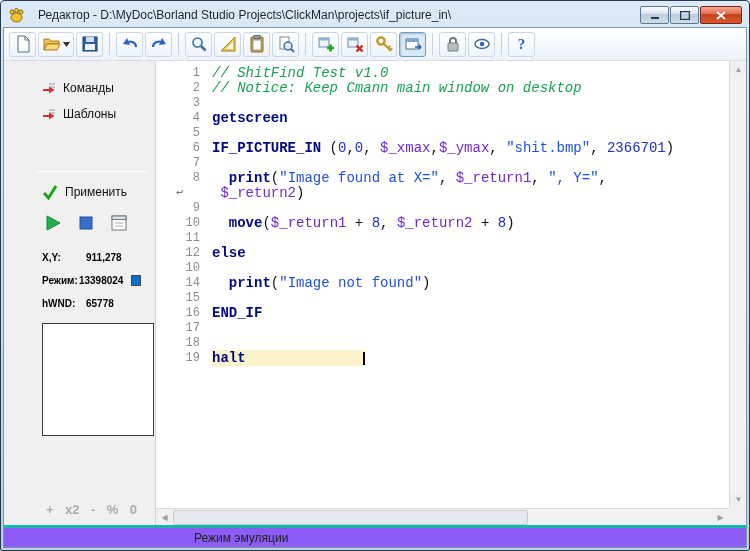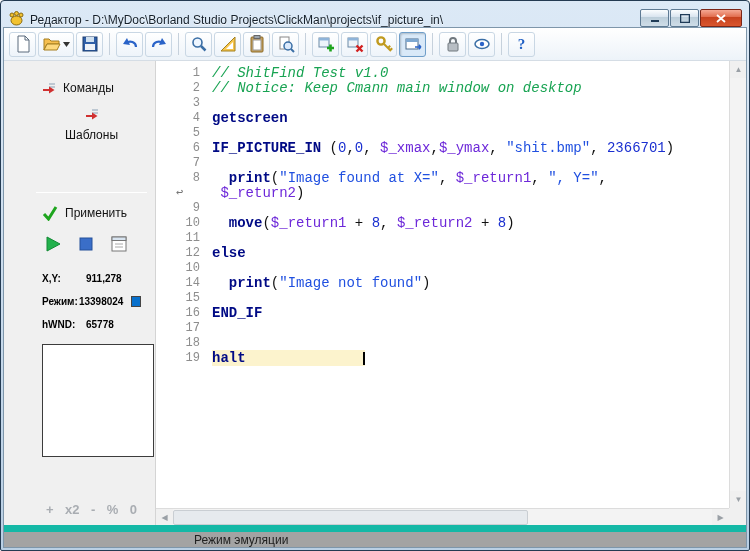--- a/index.html
+++ b/index.html
@@ -4,21 +4,21 @@
 <style>
   * { box-sizing: border-box; margin: 0; padding: 0; }
   html,body { width:750px; height:551px; font-family:"Liberation Sans", sans-serif; }
   .window {
     width:750px; height:551px;
     border:1px solid #243b52; border-radius:4px 4px 2px 2px;
     background:linear-gradient(#dce9f6,#b9cfe4);
     padding:2px; display:flex; flex-direction:column;
   }
   
-  .titlebar { height:24px; display:flex; align-items:flex-end; padding:0 5px; gap:5px; }
+  .titlebar { height:24px; display:flex; align-items:center; padding:0 5px; gap:13px; }
   .app-icon { width:17px; height:17px; display:flex; align-items:center; }
   .title-text { font-size:12px; color:#15202b; text-shadow:0 1px 0 rgba(255,255,255,.7); white-space:nowrap; overflow:hidden; }
   .win-controls { margin-left:auto; display:flex; gap:1px; }
   .ctrl {
     width:29px; height:18px; border:1px solid #5e7a93; border-radius:2px;
     background:linear-gradient(#fbfdfe,#d7e3ee 45%,#bcceda 46%,#cfdde8);
     display:flex; align-items:center; justify-content:center;
   }
   .ctrl.close {
     width:42px; border-color:#7c2516;
@@ -37,21 +37,21 @@
     display:flex; align-items:center; justify-content:center; cursor:default;
   }
   .tbtn.wide { width:36px; gap:1px; }
   .tbtn.pressed { background:#d9e9f8; border-color:#6f9ec9; box-shadow:inset 1px 1px 2px rgba(0,0,0,.2); }
   .tsep { width:1px; height:22px; background:#c6d1dc; margin:0 4px; flex:0 0 1px; }
   .help-glyph { color:#1f5fc4; font-weight:bold; font-size:15px; font-family:"Liberation Serif", serif; }
   
   .body { flex:1; display:flex; overflow:hidden; }
   .sidebar { width:151px; flex:0 0 151px; display:flex; flex-direction:column; padding-top:14px; background:#f0f0f0;padding-left:24px; }
   .side-item { display:flex; align-items:center; gap:7px; padding:6px 14px; font-size:12px; color:#111; cursor:default; }
-  .side-item.templates { margin-bottom:38px;flex-direction:column; }
+  .side-item.templates { margin-bottom:38px; }
   .side-divider { height:1px; background:#d8d8d8; border-bottom:1px solid #fff; margin:6px 8px; }
   .run-row { display:flex; align-items:center; gap:16px; padding:8px 16px 10px; }
   .info-row { display:flex; align-items:flex-start; padding:2px 14px; font-size:10px;margin-top:8px; }
   .info-label { font-weight:bold; width:44px; }
   .info-value { font-weight:bold; }
   .swatch { width:11px; height:11px; border:1px solid #444; margin-left:8px; display:inline-block; }
   .preview-box { width:112px; height:113px; margin:12px 14px 6px; background:#fff; border:1px solid #3c3c3c; }
   .zoom-row { margin-top:auto; display:flex; justify-content:space-between; padding:4px 18px 8px; color:#a9adb2; font-weight:bold; font-size:13px; }
   .zoom-row span { cursor:default; }
   
@@ -70,21 +70,21 @@
   .tok-number { color:#1a2fd0; }
   .tok-variable { color:#6d28d9; }
   .caret { display:inline-block; width:2px; height:13px; background:#000; vertical-align:middle; }
   
   .vscroll { position:absolute; top:0; right:0; bottom:17px; width:17px; background:#f3f3f3; border-left:1px solid #dcdcdc; display:flex; flex-direction:column; justify-content:space-between; }
   .hscroll { position:absolute; left:0; right:17px; bottom:0; height:17px; background:#f3f3f3; border-top:1px solid #dcdcdc; display:flex; justify-content:space-between; }
   .scroll-btn { width:17px; height:17px; display:flex; align-items:center; justify-content:center; font-size:8px; color:#9aa0a6; background:#f0f0f0; }
   .hthumb { position:absolute; left:17px; top:1px; height:15px; width:62%; background:#e6eaee; border:1px solid #c9ced3; border-radius:2px; }
   .corner { position:absolute; right:0; bottom:0; width:17px; height:17px; background:#f0f0f0; }
   
-  .statusbar { height:22px; flex:0 0 22px; background:#a3a3a3; border-top:7px solid #14b8a6; display:flex; align-items:center; font-size:12px; color:#222; padding-left:190px; }
+  .statusbar { height:22px; flex:0 0 22px; background:#8b5cf6; border-top:3px solid #14b8a6; display:flex; align-items:center; font-size:12px; color:#222; padding-left:190px; }
 </style>
 </head>
 <body>
 
 <div class="window">
 
   <div class="titlebar">
     <span class="app-icon">
       <svg width="17" height="17" viewBox="0 0 17 17">
         <ellipse cx="8.5" cy="10.5" rx="5.5" ry="4.5" fill="#f2c230" stroke="#8a6a10"></ellipse>

